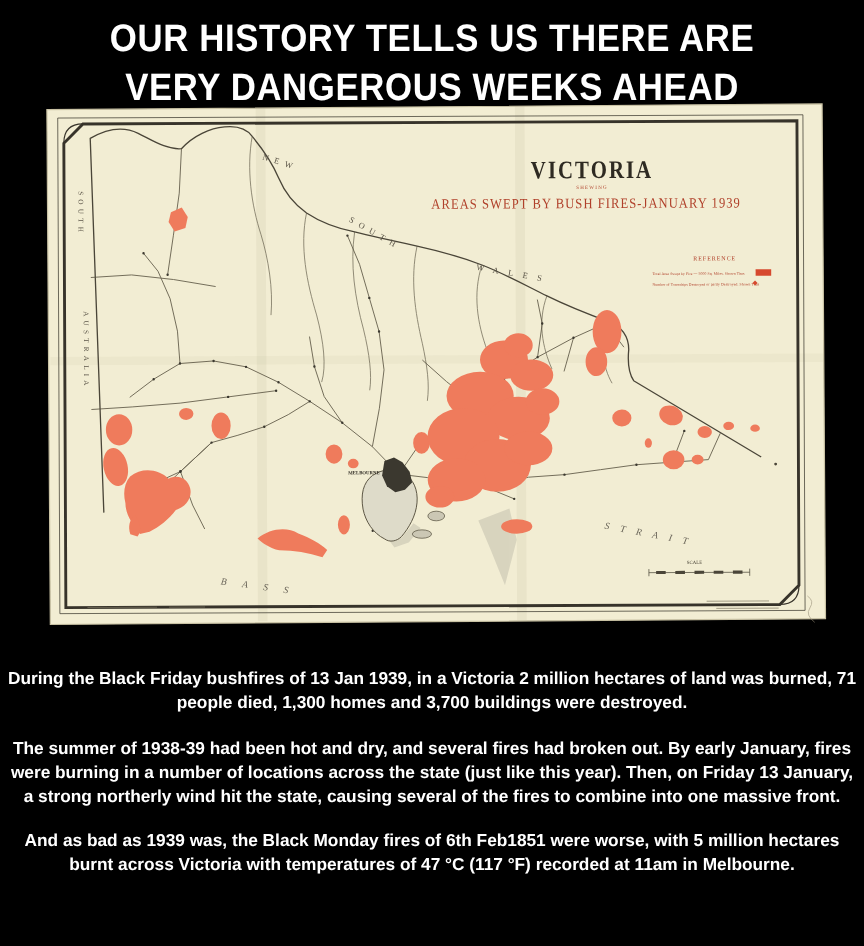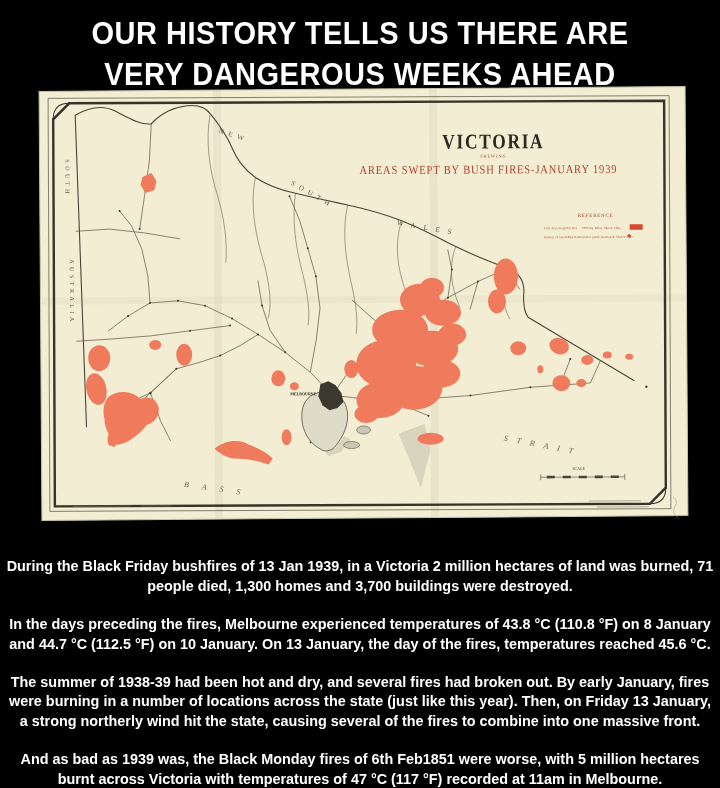--- a/index.html
+++ b/index.html
@@ -224,18 +224,17 @@
         <line x1="140" y1="505" x2="170" y2="505"></line>
         <line x1="588" y1="502" x2="640" y2="502"></line>
         <line x1="596" y1="508" x2="648" y2="508"></line>
         <path d="M672,498 q6,4 2,10 q-4,6 4,12" fill="none" stroke="#9a917b" stroke-width="0.7"></path>
       </g>
     </g>
   </svg>
 
   <div class="caption">
     <p>During the Black Friday bushfires of 13 Jan 1939, in a Victoria 2 million hectares of land was burned, 71 people died, 1,300 homes and 3,700 buildings were destroyed.</p>
-    <p>In the days preceding the fires, Melbourne experienced temperatures of 43.8 °C (110.8 °F) on 8 January and 44.7 °C (112.5 °F) on 10 January. On 13 January, the day of the fires, temperatures reached 45.6 °C.</p>
     <p>The summer of 1938-39 had been hot and dry, and several fires had broken out. By early January, fires were burning in a number of locations across the state (just like this year). Then, on Friday 13 January, a strong northerly wind hit the state, causing several of the fires to combine into one massive front.</p>
     <p>And as bad as 1939 was, the Black Monday fires of 6th Feb1851 were worse, with 5 million hectares burnt across Victoria with temperatures of  47 °C (117 °F) recorded at 11am in Melbourne.</p>
   </div>
 
 </div>
 
 </body></html>

